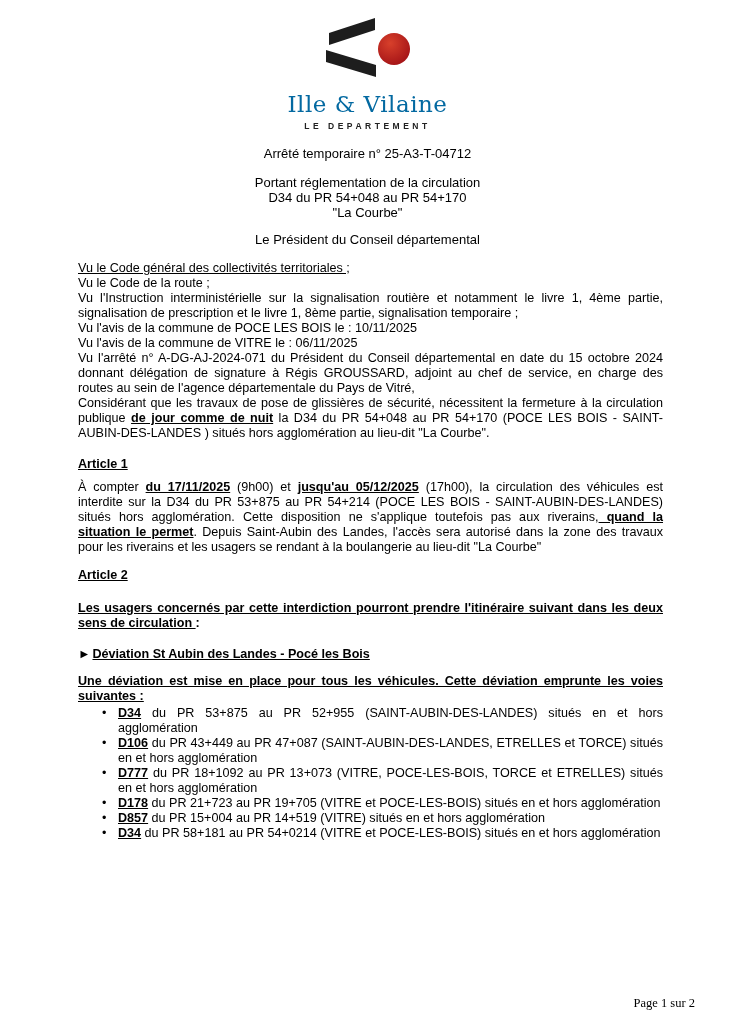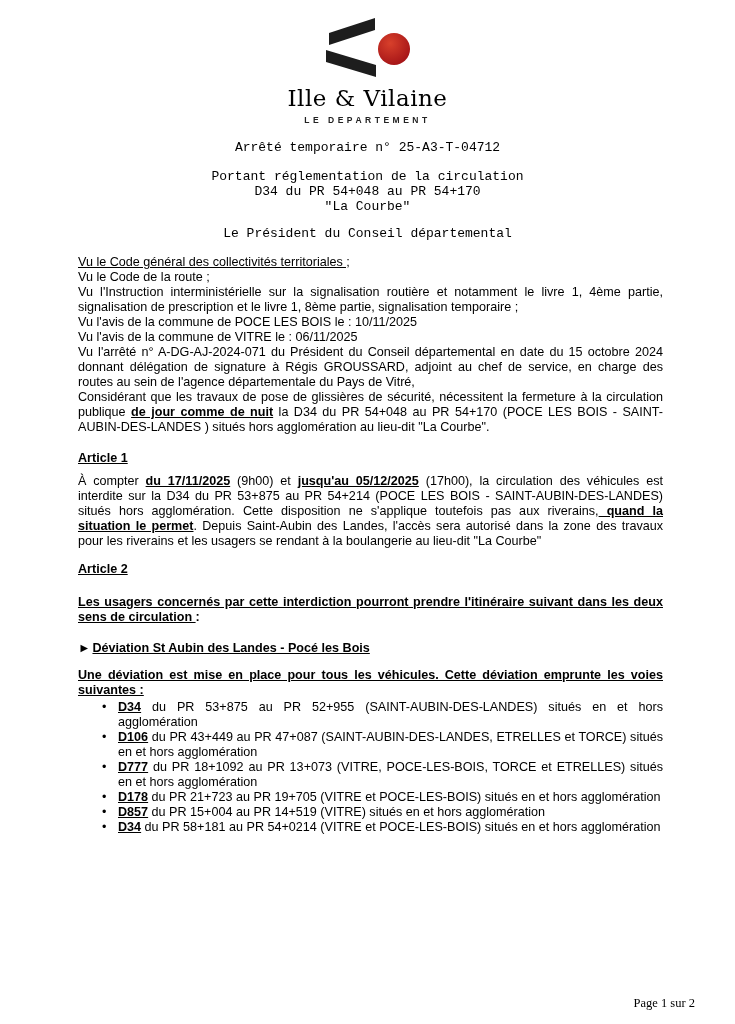--- a/index.html
+++ b/index.html
@@ -14,30 +14,30 @@
     color: #000000;
     overflow: hidden;
   }
   p, h1, h2, ul, li { margin: 0; padding: 0; }
 
   
   .logo-block { padding-top: 18px; text-align: center; }
   .logo-mark { display: block; margin: 0 auto; }
   .brand {
     font-family: "DejaVu Serif", "Liberation Serif", serif;
-    font-size: 23px; line-height: 30px; margin-top: 6px;
-    color: #000000; letter-spacing: 0.5px;
+    font-size: 23px; line-height: 30px; margin-top: 12px;
+    color: #0369a1; letter-spacing: 0.5px;
   }
   .tagline {
     font-size: 8.5px; line-height: 11px; margin-top: 2px;
     letter-spacing: 3.5px; font-weight: 600; color: #222222;
   }
 
   
-  .center { text-align: center; font-family: Liberation Mono, monospace; }
+  .center { text-align: center; }
   .t1 { margin-top: 14px; font-size: 13px; }
   .subject { margin-top: 14px; font-size: 13px; }
   .issuer { margin-top: 12px; font-size: 13px; }
 
   
   .content { margin-left: 78px; width: 585px; }
   .just { text-align: justify; }
   .pre-first { margin-top: 14px; text-decoration: underline; }
 
   .arrete {

